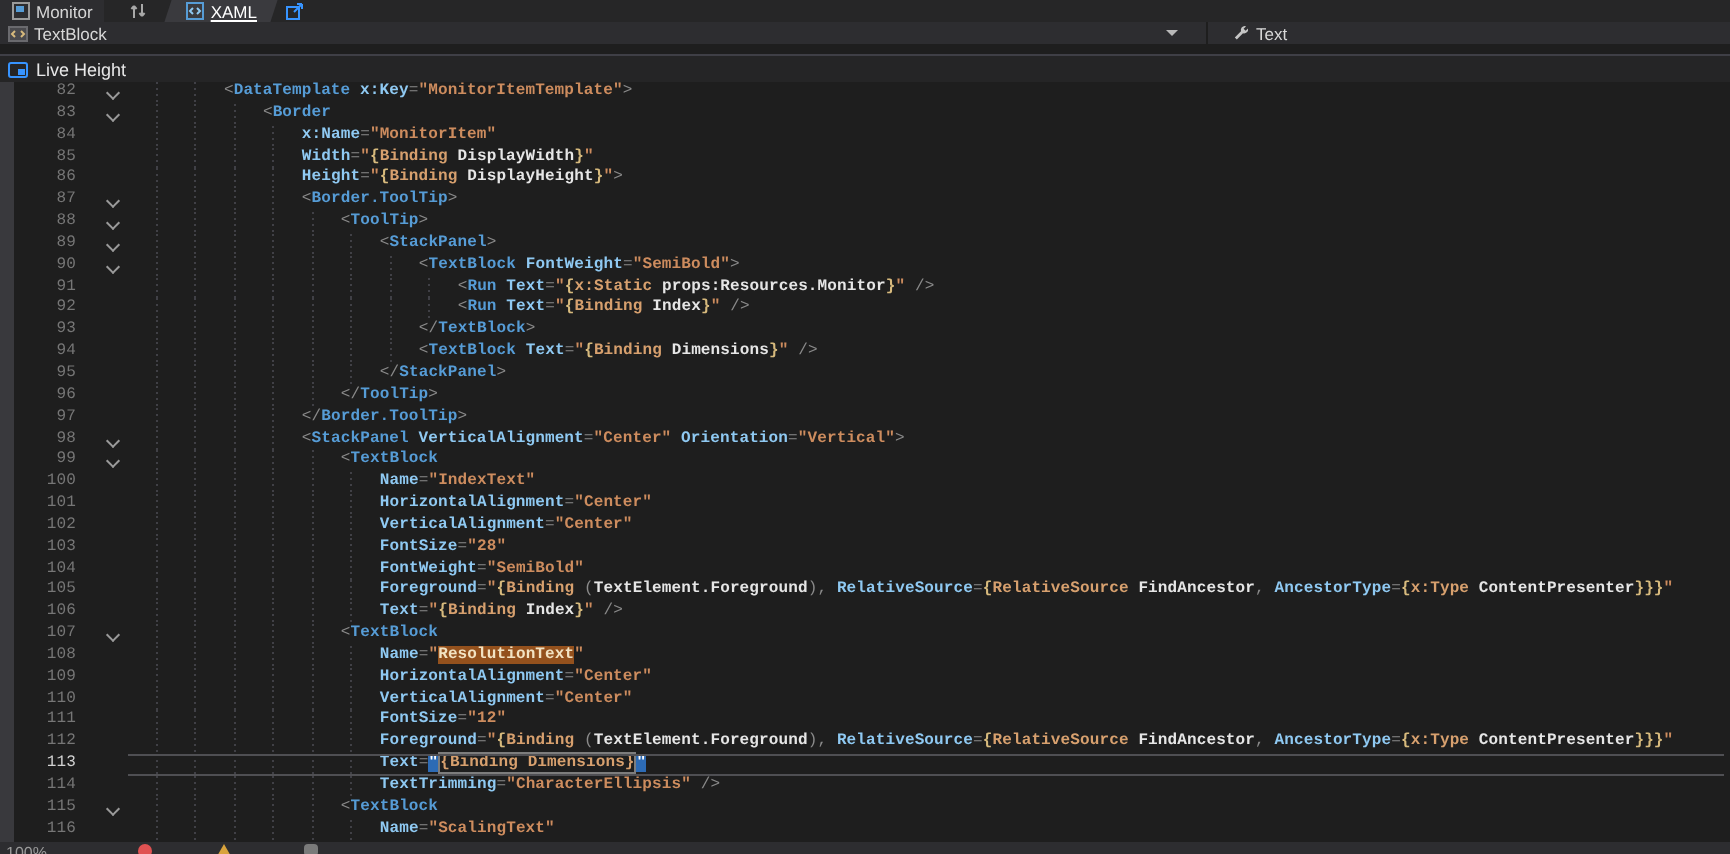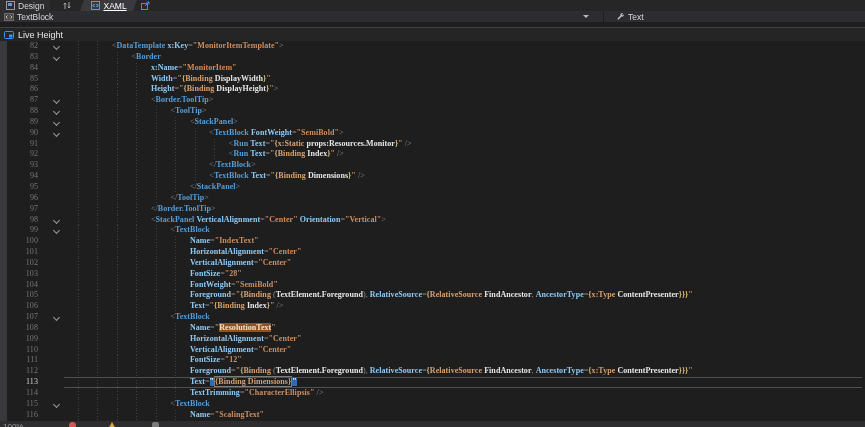--- a/index.html
+++ b/index.html
@@ -25,21 +25,21 @@
   .bc-divider{width:1px;height:11px;background:#1e1e1e;}
   .bc-right{display:flex;align-items:center;gap:3px;width:249px;padding-left:12px;}
   .gapstrip{position:absolute;left:0;top:22px;width:865px;height:5px;background:#1e1e1e;}
   .topline{position:absolute;left:0;top:27px;width:865px;height:1px;background:#3f3f46;}
   
   .previewbar{position:absolute;left:0;top:28px;width:865px;height:13px;background:#252526;
     display:flex;align-items:center;gap:4px;padding-left:4px;box-sizing:border-box;
     font-size:9px;color:#e8e8e8;}
   
   .code-wrap{position:absolute;left:0;top:41px;width:865px;height:380px;background:#1e1e1e;
-    font-family:Liberation Serif, serif;font-size:8px;letter-spacing:0.06px;}
+    font-family:Liberation Mono, monospace;font-size:8px;letter-spacing:0.06px;}
   .margin-strip{position:absolute;left:0;top:0;width:7px;height:380px;background:#39393d;}
   .code-line{position:relative;display:flex;height:10.857px;line-height:10.857px;white-space:pre;}
   .ln{width:38px;flex:0 0 38px;text-align:right;color:#767676;font-size:8px;}
   .foldcol{width:26px;flex:0 0 26px;position:relative;}
   .fold-chev{position:absolute;left:16px;top:3px;width:4px;height:4px;
     border-right:1.2px solid #9a9a9a;border-bottom:1.2px solid #9a9a9a;transform:rotate(45deg);}
   .code-content{position:relative;flex:1;color:#d4d4d4;}
   .guide{position:absolute;top:0;bottom:0;width:1px;
     background:repeating-linear-gradient(to bottom,#404046 0 1px,transparent 1px 3px);}
   .tk{font-weight:600;}
@@ -73,21 +73,21 @@
 <div class="window">
 
   <div class="tabbar">
     <div class="tab design">
       <span class="icon">
         <svg width="9" height="9" viewBox="0 0 9 9">
             <rect x="0.5" y="0.5" width="8" height="8" fill="none" stroke="#9b9b9b"></rect>
             <rect x="2" y="2" width="4" height="3" fill="#569cd6"></rect>
           </svg>
       </span>
-      <span>Design</span>
+      <span>Monitor</span>
     </div>
     <div class="swapbtn">
       <span class="icon">
         <svg width="8" height="9" viewBox="0 0 8 9">
             <path d="M2 8V2M2 2L0.7 3.5M2 2L3.3 3.5" stroke="#a8a8a8" fill="none"></path>
             <path d="M6 1v6M6 7L4.7 5.5M6 7L7.3 5.5" stroke="#a8a8a8" fill="none"></path>
           </svg>
       </span>
     </div>
     <div class="xamltab-bg">

